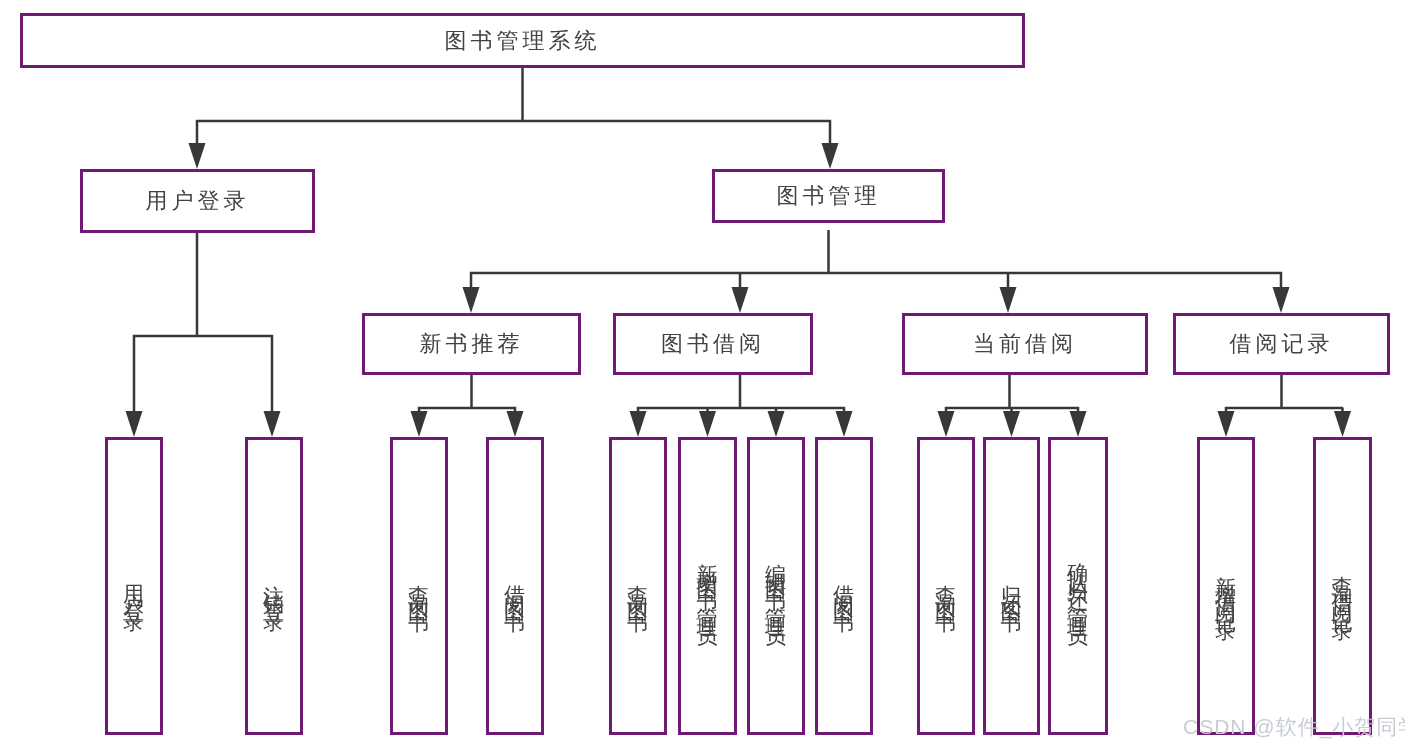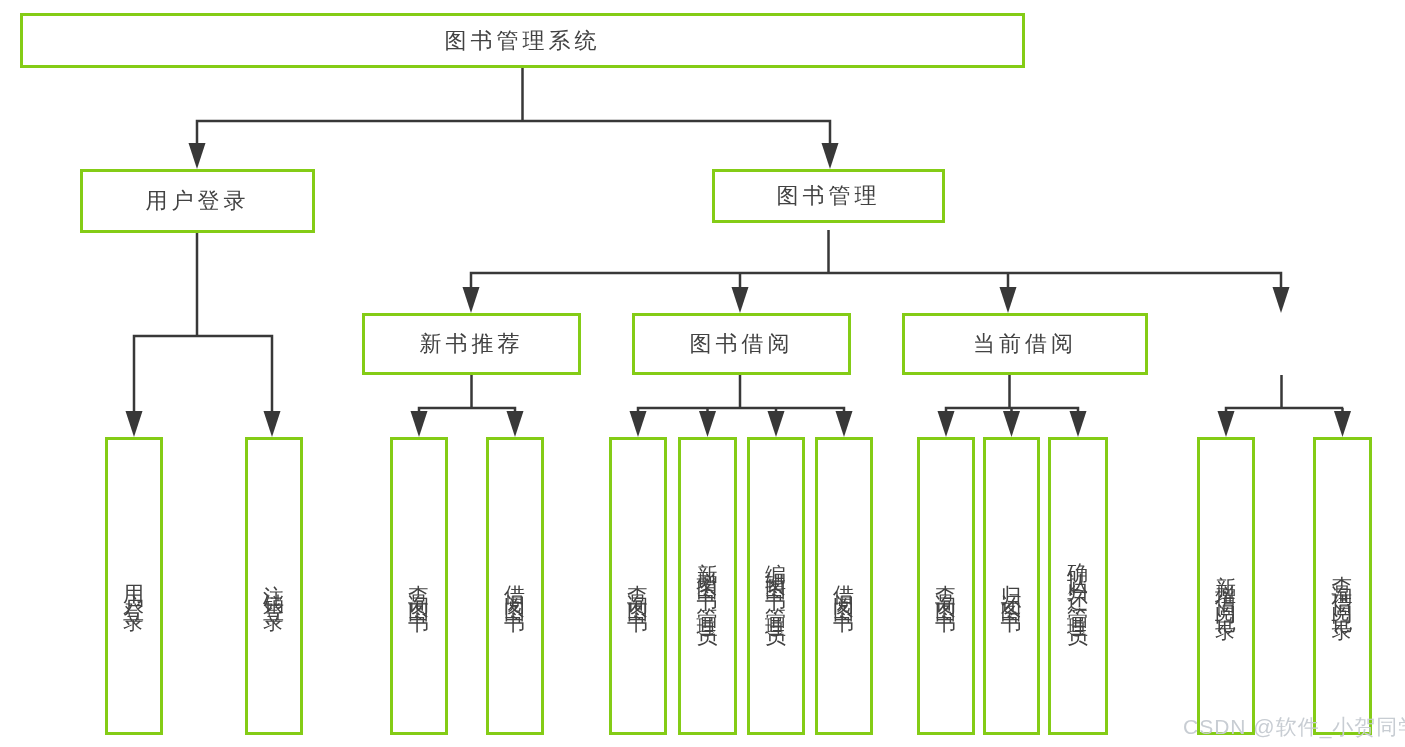--- a/index.html
+++ b/index.html
@@ -18,21 +18,21 @@
   .connectors {
     position: absolute;
     left: 0;
     top: 0;
     z-index: 1;
   }
   .hbox, .vbox {
     position: absolute;
     box-sizing: border-box;
     background: #ffffff;
-    border: 3px solid #84cc16;
+    border: 3px solid #701a75;
     display: flex;
     align-items: center;
     justify-content: center;
     z-index: 2;
   }
   .hbox span {
     font-size: 22px;
     letter-spacing: 4px;
     color: #424242;
     white-space: nowrap;
@@ -116,25 +116,28 @@
   <div class="hbox" style="left:80px;top:169px;width:235px;height:64px">
     <span>用户登录</span>
   </div>
   <div class="hbox" style="left:712px;top:169px;width:233px;height:54px">
     <span>图书管理</span>
   </div>
 
   <div class="hbox" style="left:362px;top:313px;width:219px;height:62px">
     <span>新书推荐</span>
   </div>
-  <div class="hbox" style="left:632px;top:313px;width:219px;height:62px">
+  <div class="hbox" style="left:613px;top:313px;width:200px;height:62px">
     <span>图书借阅</span>
   </div>
   <div class="hbox" style="left:902px;top:313px;width:246px;height:62px">
     <span>当前借阅</span>
+  </div>
+  <div class="hbox" style="left:1173px;top:313px;width:217px;height:62px">
+    <span>借阅记录</span>
   </div>
 
   <div class="vbox" style="left:105px;width:58px">
     <span>用户登录</span>
   </div>
   <div class="vbox" style="left:245px;width:58px">
     <span>注销登录</span>
   </div>
 
   <div class="vbox" style="left:390px;width:58px">

